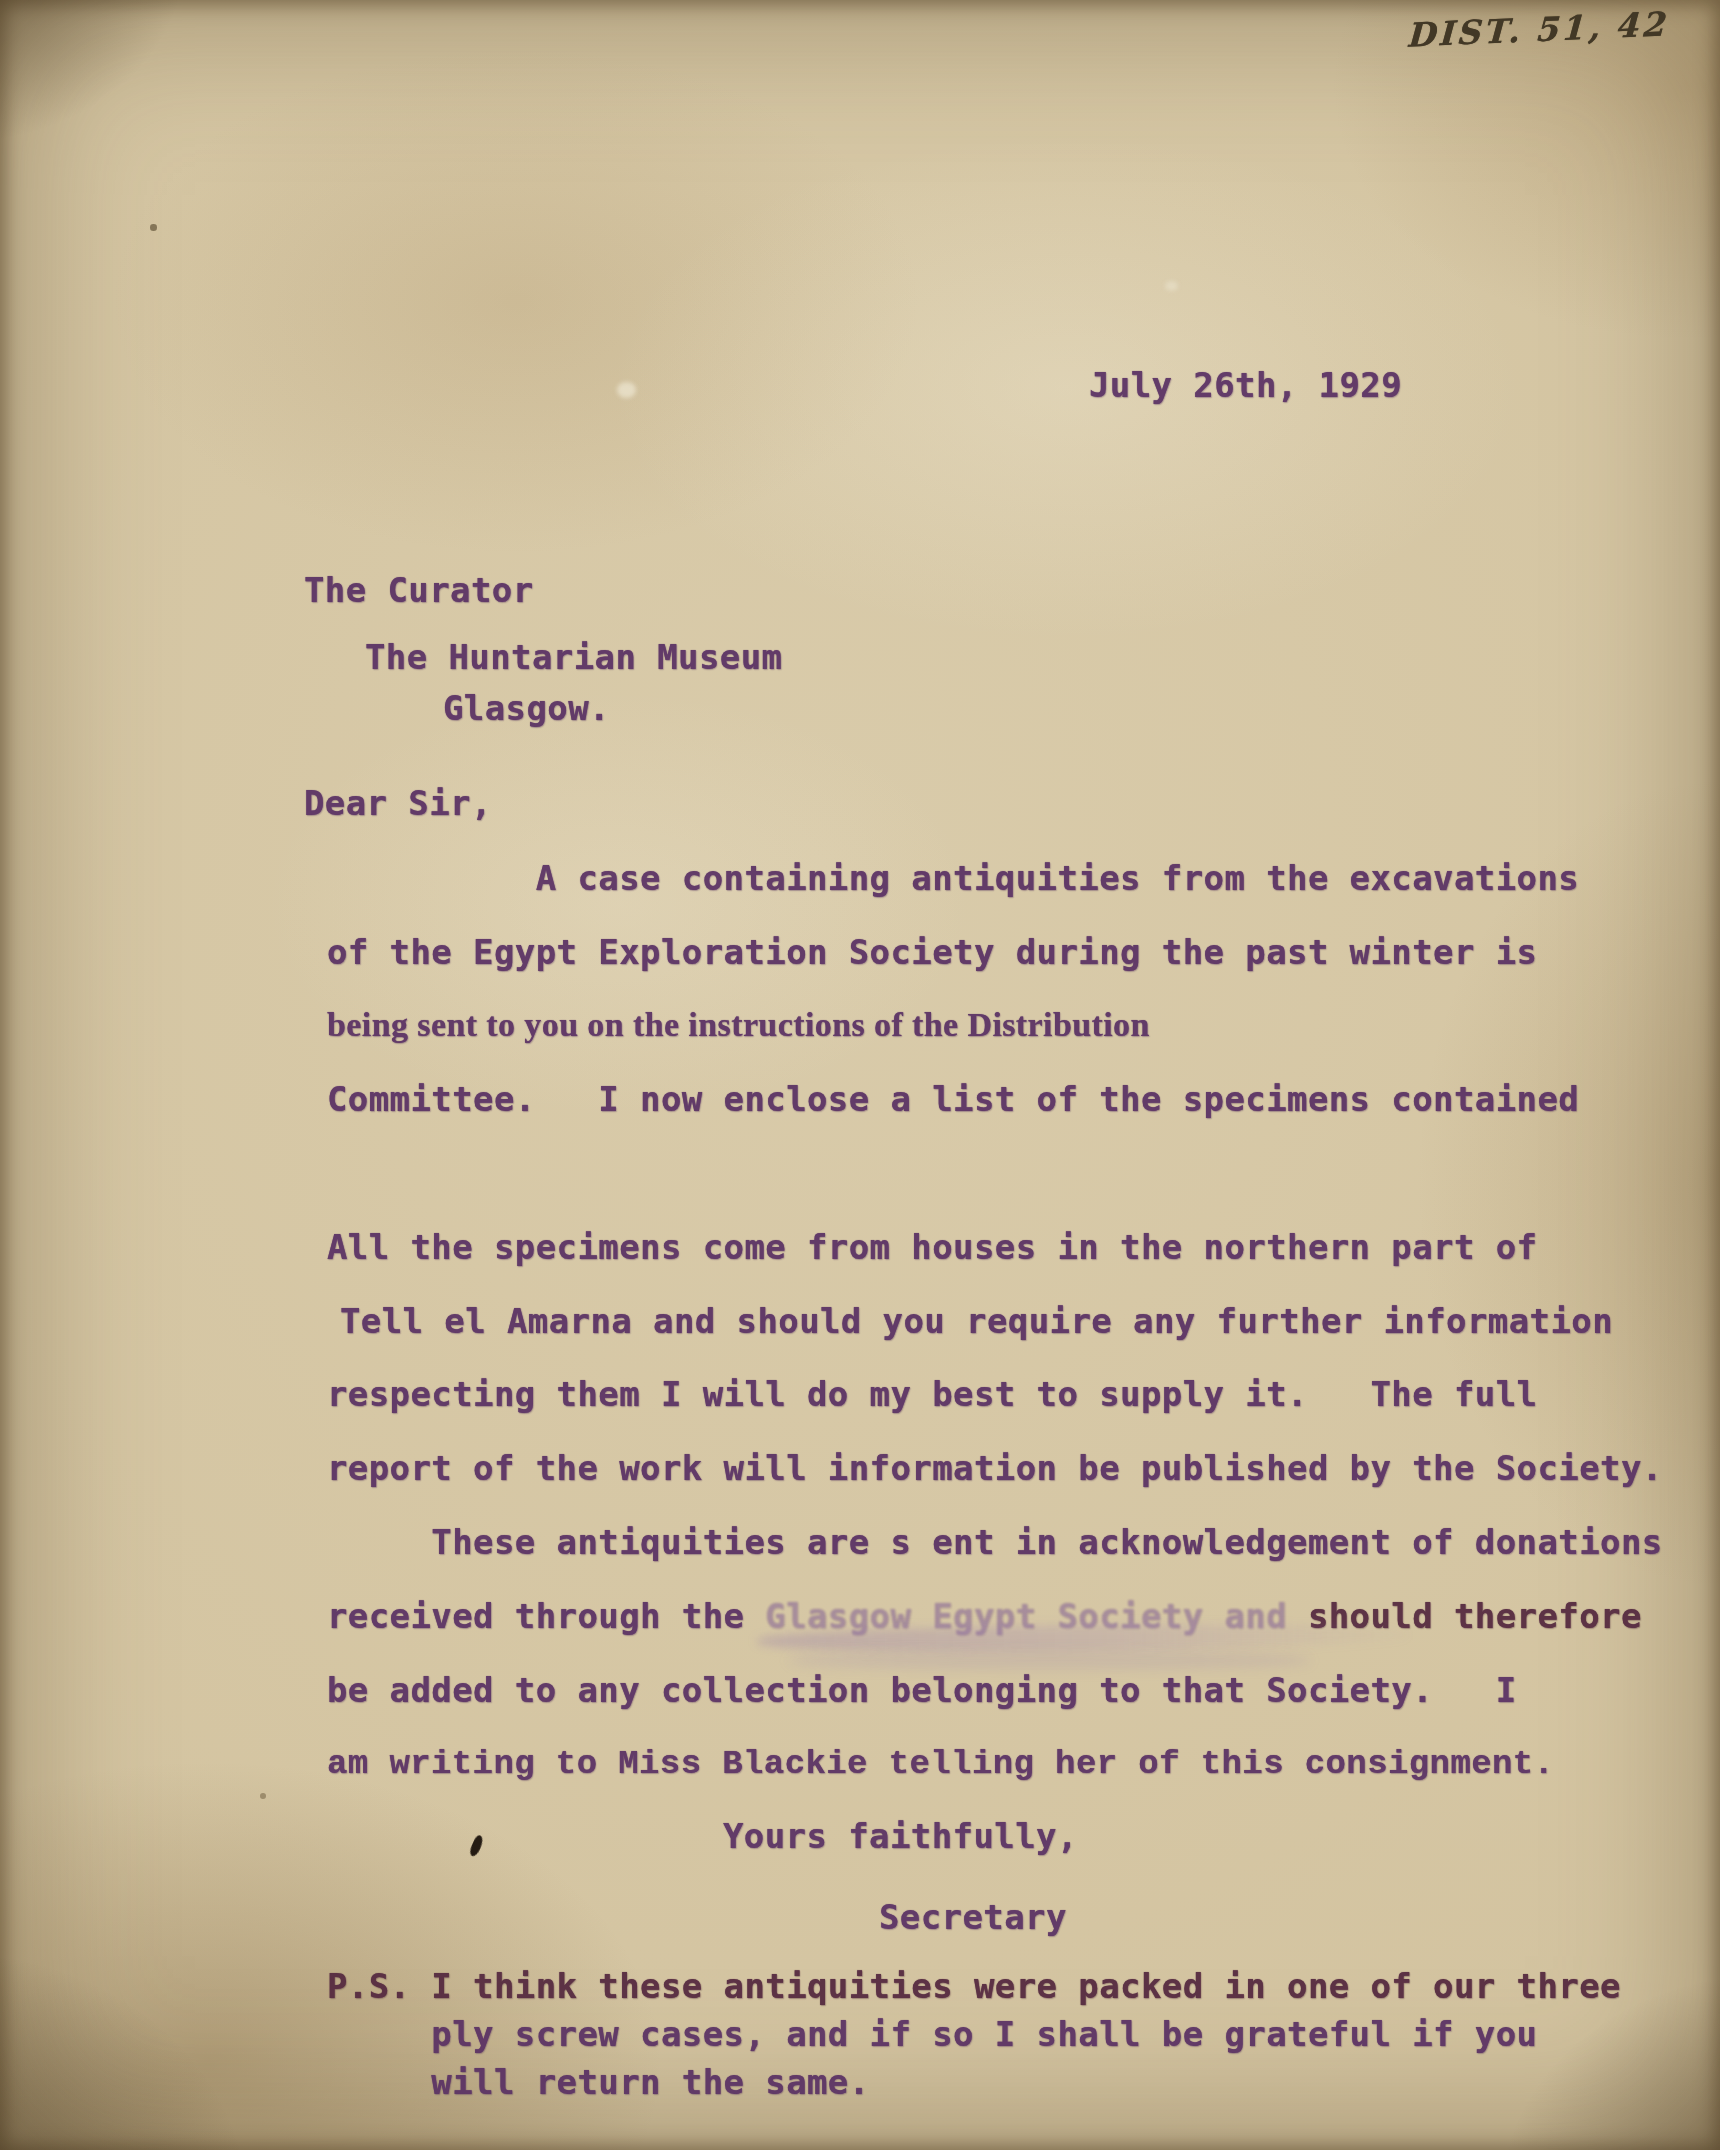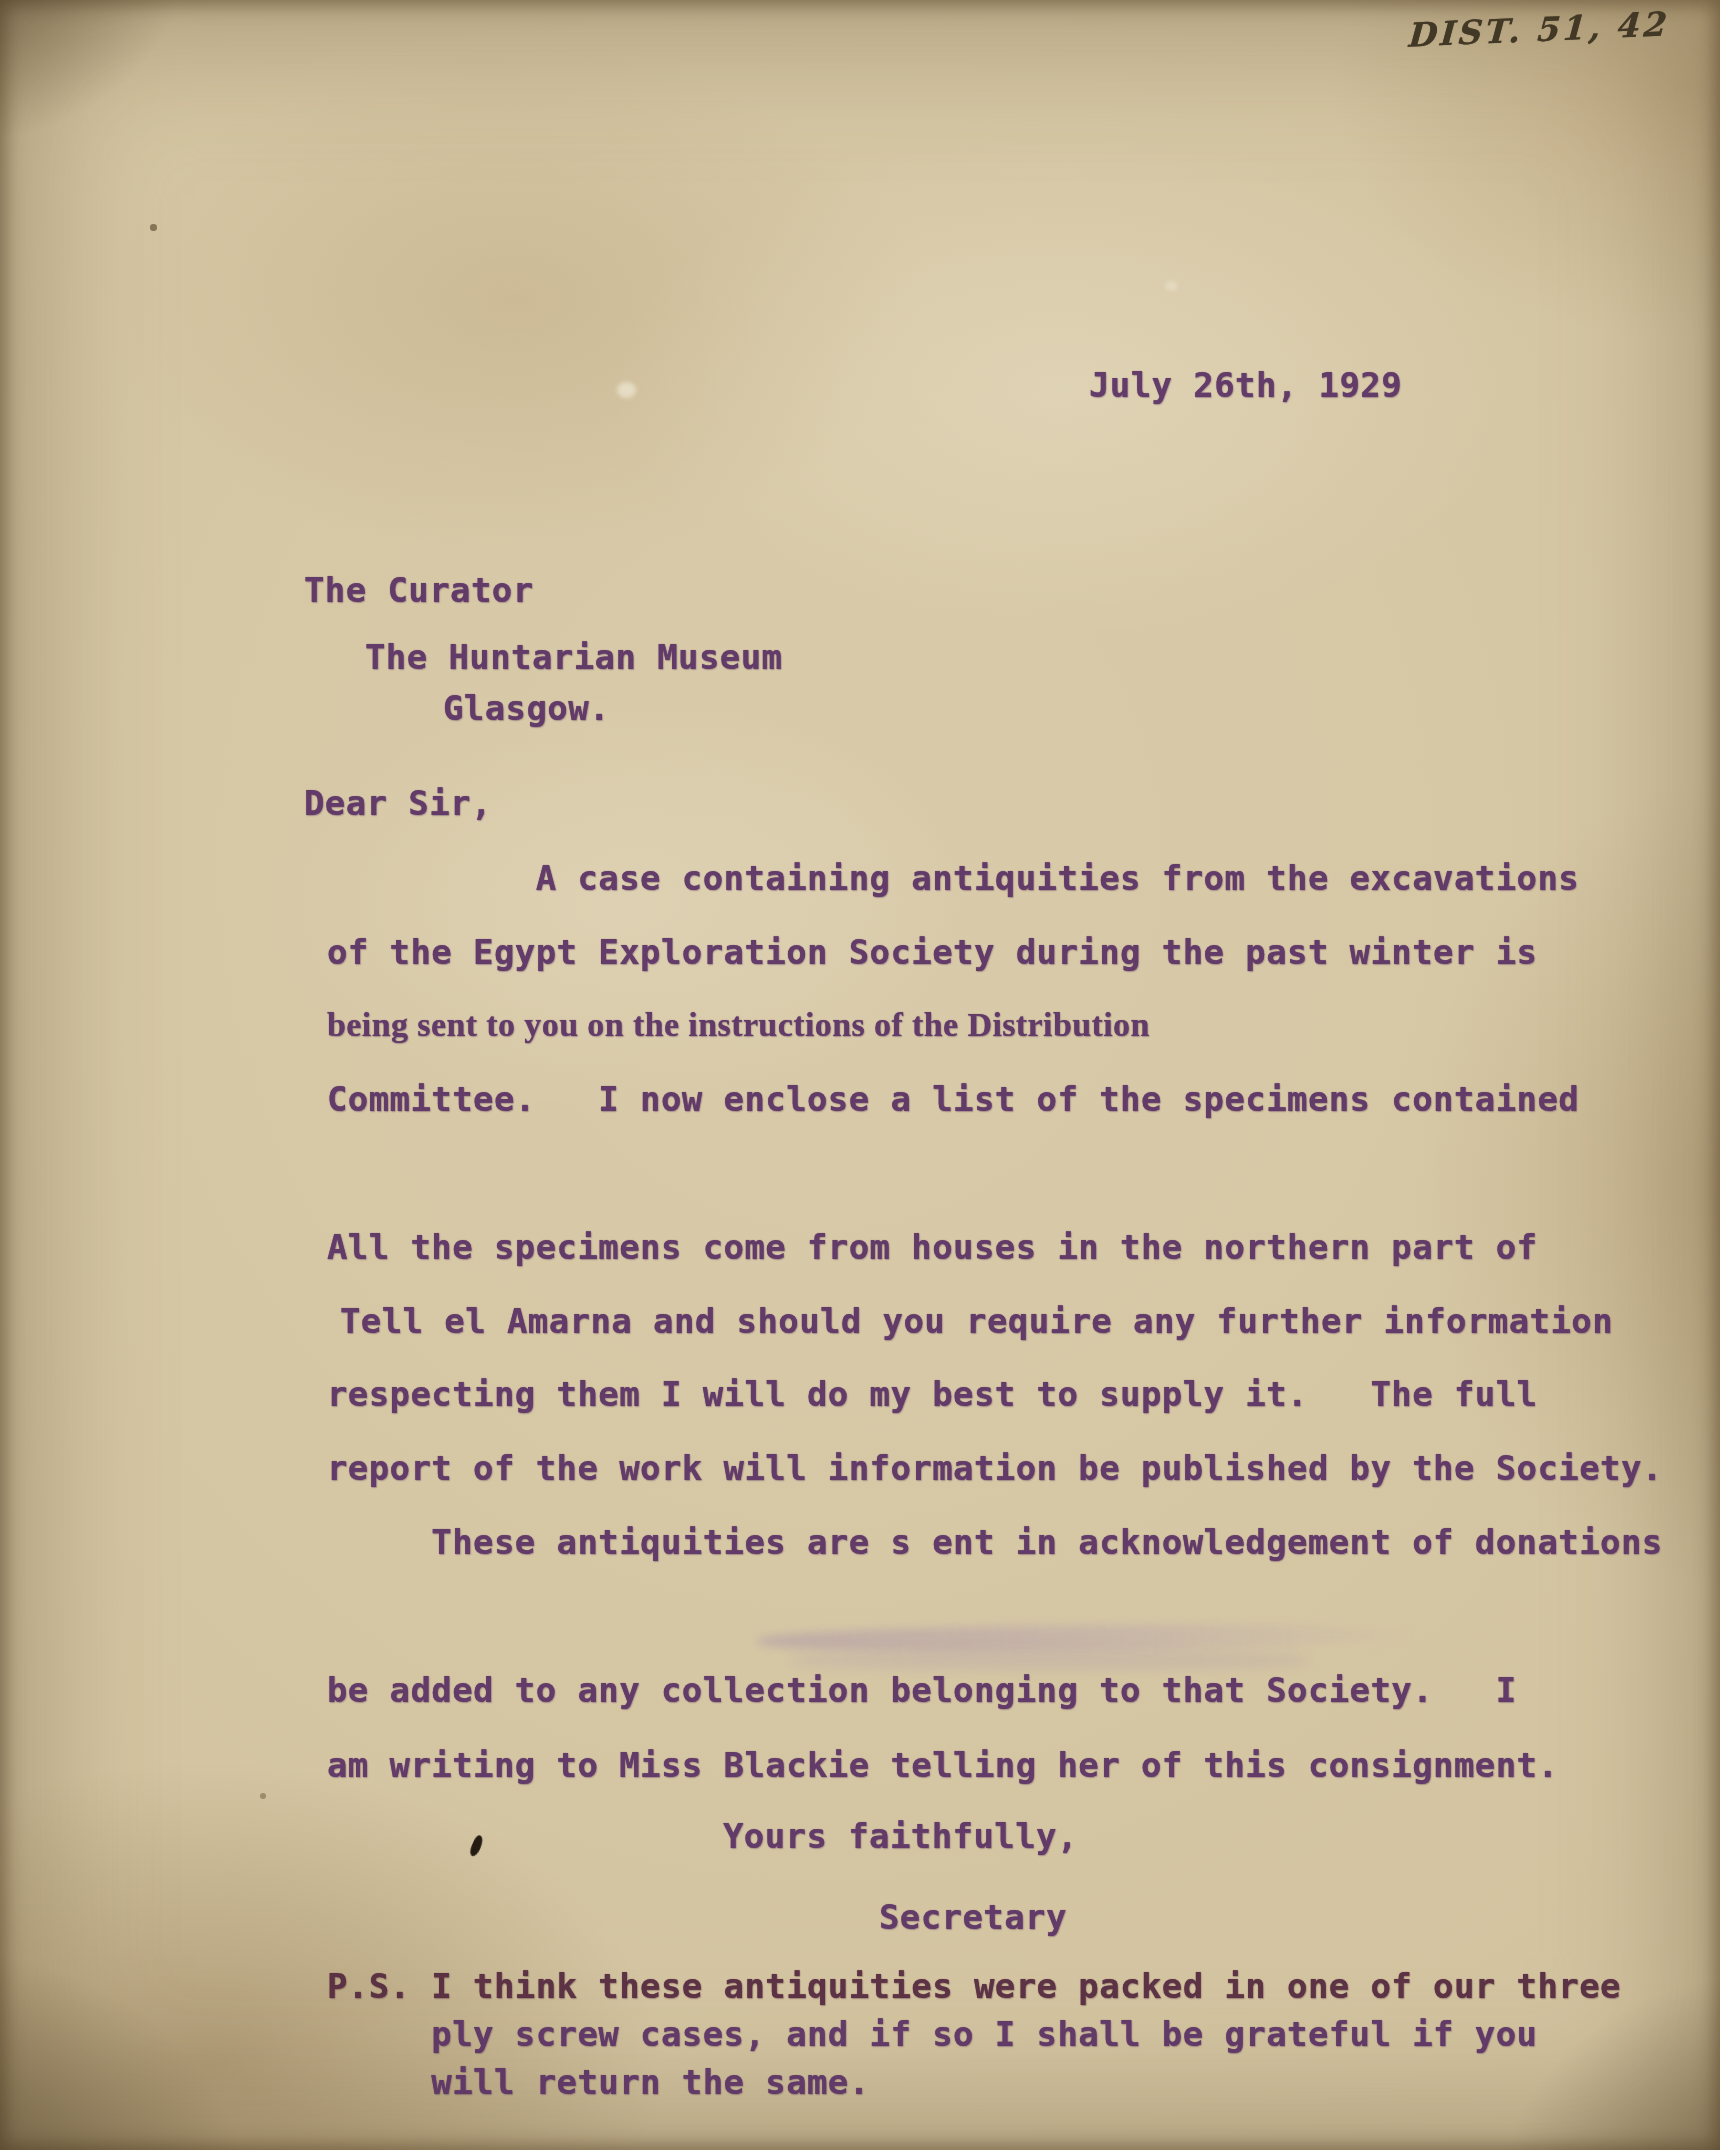--- a/index.html
+++ b/index.html
@@ -108,25 +108,26 @@
   <div class="line" style="left:327px; top:858px;">          A case containing antiquities from the excavations</div>
   <div class="line" style="left:327px; top:932px;">of the Egypt Exploration Society during the past winter is</div>
   <div class="line" style="left:327px; top:1006px;font-family:Liberation Serif, serif;">being sent to you on the instructions of the Distribution</div>
   <div class="line" style="left:327px; top:1079px;">Committee.   I now enclose a list of the specimens contained</div>
   <div class="line" style="left:327px; top:1227px;">All the specimens come from houses in the northern part of</div>
   <div class="line" style="left:340px; top:1301px;">Tell el Amarna and should you require any further information</div>
   <div class="line" style="left:327px; top:1374px;">respecting them I will do my best to supply it.   The full</div>
   <div class="line" style="left:327px; top:1448px;">report of the work will information be published by the Society.</div>
   <div class="line" style="left:327px; top:1522px;">     These antiquities are s ent in acknowledgement of donations</div>
 
+  <div class="line" style="left:327px; top:1596px;"><span>received through the </span><span class="smudged">Glasgow Egypt Society and</span><span class="ink-dark"> should therefore</span></div>
   <div class="smear"></div>
   <div class="smear2"></div>
 
   <div class="line" style="left:327px; top:1670px;">be added to any collection belonging to that Society.   I</div>
-  <div class="line" style="left:327px; top:1745px;">am writing to Miss Blackie telling her of this consignment.</div>
+  <div class="line" style="left:327px; top:1745px;font-family:Liberation Mono, monospace;">am writing to Miss Blackie telling her of this consignment.</div>
 
   <div class="line" style="left:723px; top:1816px;">Yours faithfully,</div>
   <div class="line" style="left:879px; top:1897px;">Secretary</div>
 
   <div class="line ink-dark" style="left:327px; top:1966px;">P.S. I think these antiquities were packed in one of our three</div>
   <div class="line" style="left:327px; top:2014px;">     ply screw cases, and if so I shall be grateful if you</div>
   <div class="line" style="left:327px; top:2062px;">     will return the same.</div>
 
   <div class="speck speck-ink"></div>
   <div class="speck speck-a"></div>

